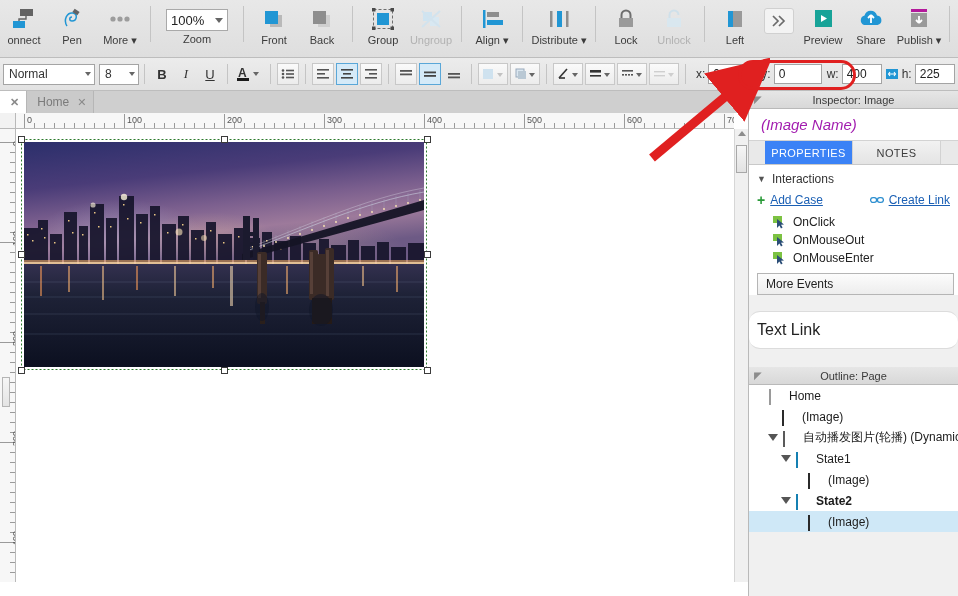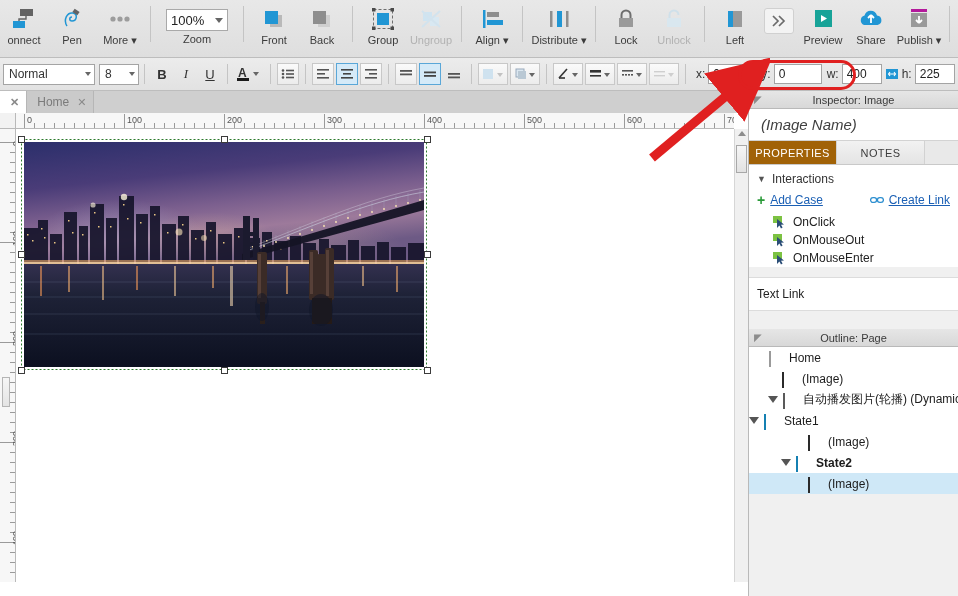--- a/index.html
+++ b/index.html
@@ -139,43 +139,43 @@
   .rightcol { position: absolute; left: 748px; top: 91px; width: 210px; height: 505px; background: #f0f0f0; border-left: 1px solid #b9b9b9; }
   .panelhdr {
     height: 18px; background: linear-gradient(#e6e6e6,#d8d8d8); border-bottom: 1px solid #b9b9b9;
     display: flex; align-items: center; justify-content: center; position: relative;
     font-size: 11px; color: #3a3a3a;
   }
   .panelhdr .pin { position: absolute; left: 5px; top: 3px; font-size: 10px; color: #8c8c8c; }
   .namefield {
     height: 32px; background: #fff; border-bottom: 1px solid #d3d3d3;
     display: flex; align-items: center; padding-left: 12px;
-    font-size: 15px; color: #404040; font-style: italic;
+    font-size: 15px; color: #a21caf; font-style: italic;
   }
   .tabs2 { display: flex; height: 24px; background: #e9e9e9; border-bottom: 1px solid #c9c9c9; }
   .tab2 {
     flex: 0 0 auto; width: 88px; display: flex; align-items: center; justify-content: center;
     font-size: 11px; letter-spacing: .4px; color: #3c3c3c; border-right: 1px solid #d2d2d2;
     background: linear-gradient(#f2f2f2,#e4e4e4);
   }
-  .tab2.active { background: #a16207; color: #fff; }
+  .tab2.active { background: #3b82f6; color: #fff; margin-left: 16px; }
   .panelbody { background: #fff; }
   .section-title { display: flex; align-items: center; gap: 6px; padding: 7px 8px 5px 8px; font-size: 12px; color: #333; }
   .chev { font-size: 9px; color: #555; }
   .linkrow { display: flex; align-items: center; padding: 2px 8px 6px 8px; gap: 5px; }
   .plus { color: #2a9a38; font-weight: bold; font-size: 14px; line-height: 12px; }
   .lnk { color: #1a5fb4; text-decoration: underline; font-size: 12px; }
   .evrow { display: flex; align-items: center; gap: 7px; padding: 2px 8px 2px 24px; font-size: 12px; color: #222; }
   .evico { width: 13px; height: 13px; position: relative; flex: none; }
   .morebtn {
     margin: 6px 4px 6px 8px; height: 22px; border: 1px solid #b5b5b5;
     background: linear-gradient(#fcfcfc,#ededed); display: flex; align-items: center;
     padding-left: 8px; font-size: 12px; color: #222;
   }
-  .subsec { padding: 9px 8px; font-size: 12px; color: #222; background: #fff; border-top: 1px solid #dcdcdc; border-bottom: 1px solid #dcdcdc; }
+  .subsec { padding: 9px 8px; font-size: 16px; color: #222; background: #fff; border-top: 1px solid #dcdcdc; border-bottom: 1px solid #dcdcdc; border-radius: 11px; }
   .gapstrip { height: 10px; background: #f0f0f0; }
 
   
   .tree { background: #fff; font-size: 12px; color: #1c1c1c; }
   .trow { display: flex; align-items: center; height: 21px; gap: 5px; white-space: nowrap; }
   .trow.selected { background: #cfe8f7; }
   .trow.bold { font-weight: bold; }
   .tri { width: 0; height: 0; border-top: 4px solid transparent; border-bottom: 4px solid transparent; border-left: 6px solid #555; flex: none; }
   .tri.open { border-left: 5px solid transparent; border-right: 5px solid transparent; border-top: 7px solid #555; border-bottom: none; }
   .tspace { width: 9px; flex: none; }
@@ -973,20 +973,21 @@
       <div class="evrow">
         <span class="evico">
           <svg width="13" height="13" viewBox="0 0 13 13">
             <rect x="0" y="0" width="9" height="7" fill="#7cc242"></rect>
             <path d="M4 3 L4 12 L6.4 9.6 L8 12.6 L9.6 11.6 L8 8.8 L11 8.6 Z" fill="#2b4e77"></path>
           </svg>
         </span>
         <span>OnMouseEnter</span>
       </div>
 
+      <div class="morebtn">More Events</div>
     </div>
 
     <div class="gapstrip"></div>
 
     <div class="subsec">Text Link</div>
 
     <div class="gapstrip" style="height:18px"></div>
 
     <div class="panelhdr">
       <span class="pin">◤</span>
@@ -1002,21 +1003,21 @@
         <div class="trow" style="padding-left: 19px;">
           <span class="tspace"></span>
           <span class="ticon"><span class="ic-thumb"></span></span>
           <span>(Image)</span>
         </div>
         <div class="trow" style="padding-left: 19px;">
           <span class="tri open"></span>
           <span class="ticon"><span class="ic-dyn"></span></span>
           <span>自动播发图片(轮播) (Dynamic Pan</span>
         </div>
-        <div class="trow" style="">
+        <div class="trow" style="padding-left: 32px;">
           <span class="tri open"></span>
           <span class="ticon"><span class="ic-state"></span></span>
           <span>State1</span>
         </div>
         <div class="trow" style="padding-left: 45px;">
           <span class="tspace"></span>
           <span class="ticon"><span class="ic-thumb green"></span></span>
           <span>(Image)</span>
         </div>
         <div class="trow bold" style="padding-left: 32px;">

